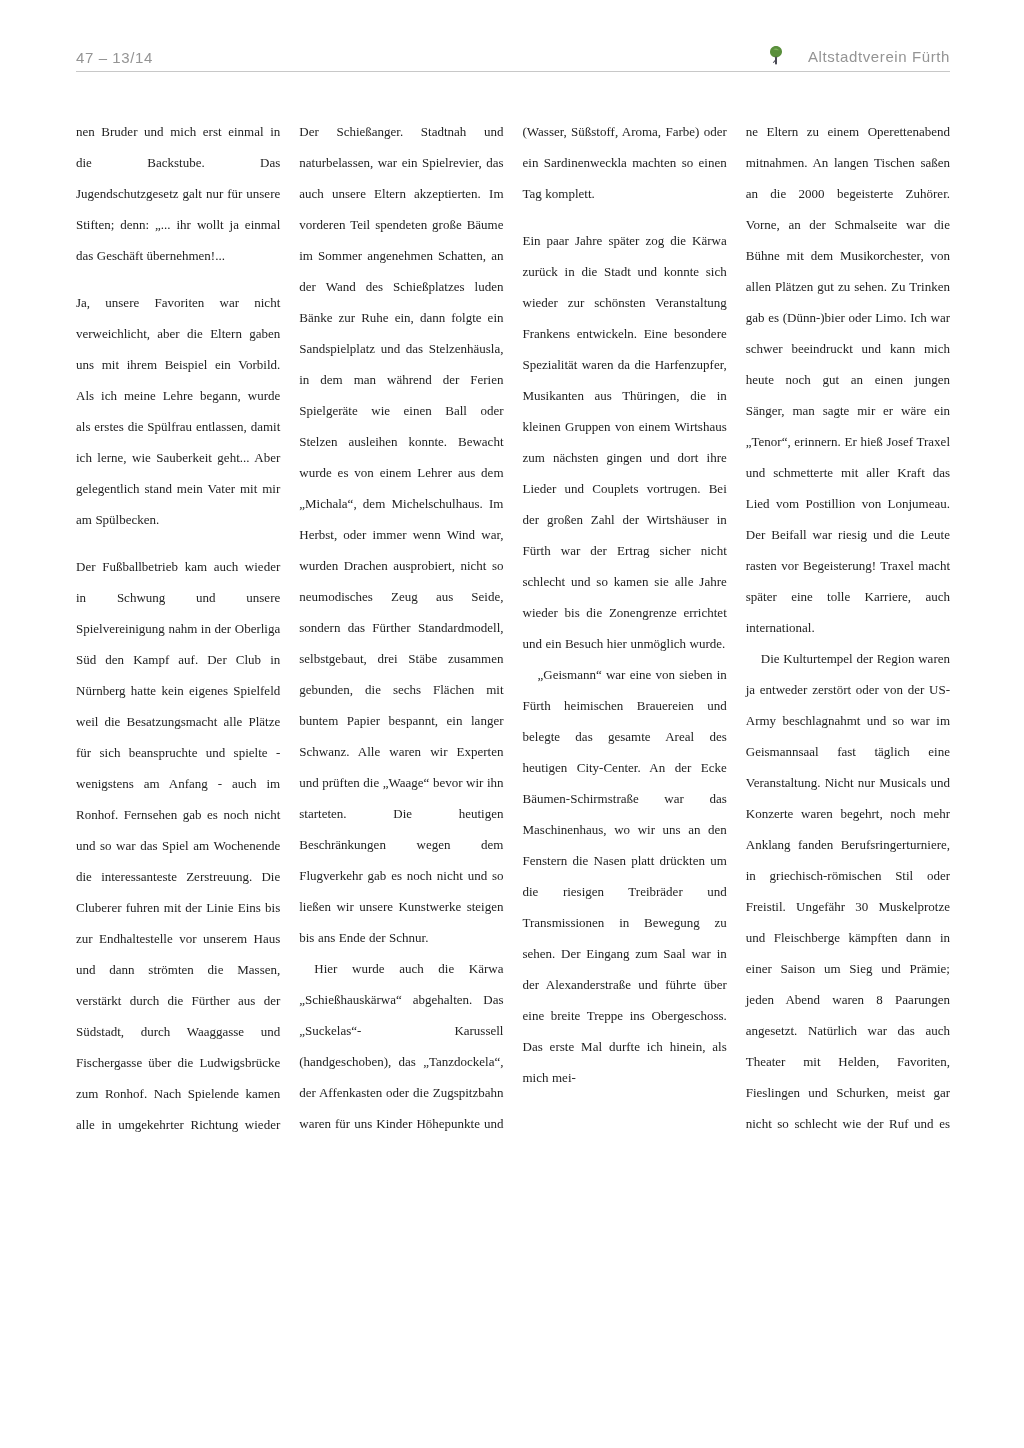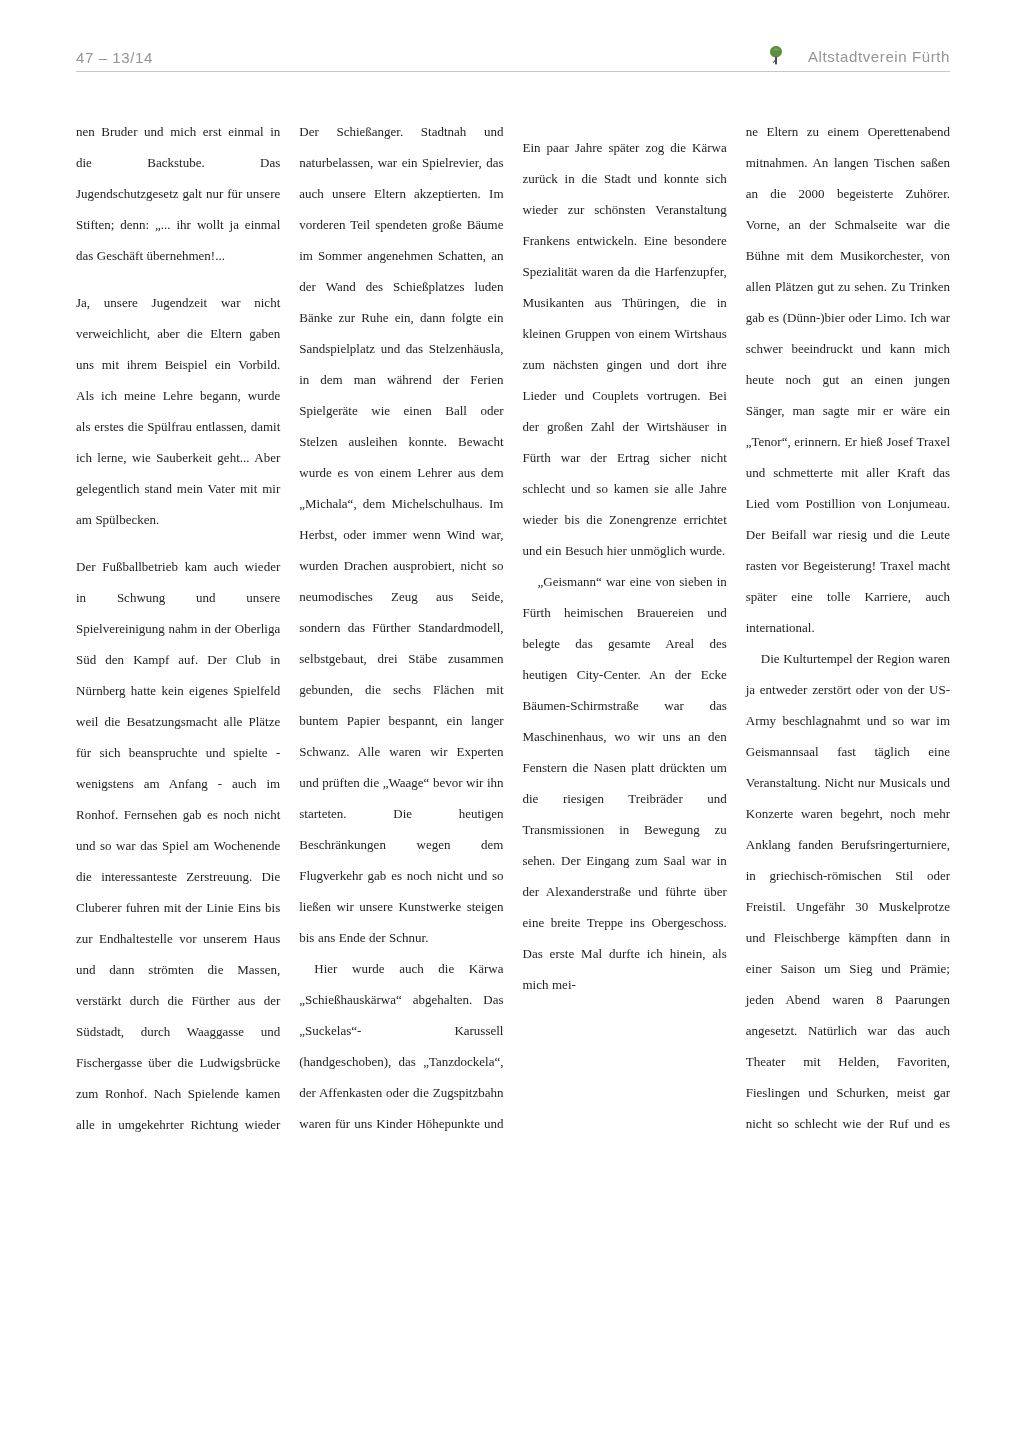--- a/index.html
+++ b/index.html
@@ -99,30 +99,31 @@
       <span>Altstadtverein Fürth</span>
     </span>
   </header>
 
   <hr class="header-rule">
 
   <main class="columns">
 
     <section class="col">
       <p>nen Bruder und mich erst einmal in die Backstube. Das Jugendschutzgesetz galt nur für unsere Stiften; denn: „... ihr wollt ja einmal das Geschäft übernehmen!...</p>
-      <p class="sp">Ja, unsere Jugendzeit war nicht verweichlicht, aber die Eltern gaben uns mit ihrem Beispiel ein Vorbild. Als ich meine Lehre begann, wurde als erstes die Spülfrau entlassen, damit ich lerne, wie Sauberkeit geht... Aber gelegentlich stand mein Vater mit mir am Spülbecken.</p>
+      <p class="sp">Ja, unsere Favoriten war nicht verweichlicht, aber die Eltern gaben uns mit ihrem Beispiel ein Vorbild. Als ich meine Lehre begann, wurde als erstes die Spülfrau entlassen, damit ich lerne, wie Sauberkeit geht... Aber gelegentlich stand mein Vater mit mir am Spülbecken.</p>
       <p class="sp">Der Fußballbetrieb kam auch wieder in Schwung und unsere Spielvereinigung nahm in der Oberliga Süd den Kampf auf. Der Club in Nürnberg hatte kein eigenes Spielfeld weil die Besatzungsmacht alle Plätze für sich beanspruchte und spielte - wenigstens am Anfang - auch im Ronhof. Fernsehen gab es noch nicht und so war das Spiel am Wochenende die interessanteste Zerstreuung. Die Cluberer fuhren mit der Linie Eins bis zur Endhaltestelle vor unserem Haus und dann strömten die Massen, verstärkt durch die Fürther aus der Südstadt, durch Waaggasse und Fischergasse über die Ludwigsbrücke zum Ronhof. Nach Spielende kamen alle in umgekehrter Richtung wieder durch die Waaggasse. Von unserer Backstube im 1. Stock konnten wir, wenn wir Dienst hatten, an den Gesichtern dann gut den Ausgang des Spiels ablesen.</p>
     </section>
 
     <section class="col">
       <p>Der Schießanger. Stadtnah und naturbelassen, war ein Spielrevier, das auch unsere Eltern akzeptierten. Im vorderen Teil spendeten große Bäume im Sommer angenehmen Schatten, an der Wand des Schießplatzes luden Bänke zur Ruhe ein, dann folgte ein Sandspielplatz und das Stelzenhäusla, in dem man während der Ferien Spielgeräte wie einen Ball oder Stelzen ausleihen konnte. Bewacht wurde es von einem Lehrer aus dem „Michala“, dem Michelschulhaus. Im Herbst, oder immer wenn Wind war, wurden Drachen ausprobiert, nicht so neumodisches Zeug aus Seide, sondern das Fürther Standardmodell, selbstgebaut, drei Stäbe zusammen gebunden, die sechs Flächen mit buntem Papier bespannt, ein langer Schwanz. Alle waren wir Experten und prüften die „Waage“ bevor wir ihn starteten. Die heutigen Beschränkungen wegen dem Flugverkehr gab es noch nicht und so ließen wir unsere Kunstwerke steigen bis ans Ende der Schnur.</p>
       <p class="ind">Hier wurde auch die Kärwa „Schießhauskärwa“ abgehalten. Das „Suckelas“- Karussell (handgeschoben), das „Tanzdockela“, der Affenkasten oder die Zugspitzbahn waren für uns Kinder Höhepunkte und staunend standen wir vor der Überschlagschaukel, wo die „Großen“, angeschnallt todesmutig ihre Runden drehten. Eine Portion allerfeinstes Kunstspeiseeis</p>
     </section>
 
     <section class="col">
+      <p>(Wasser, Süßstoff, Aroma, Farbe) oder ein Sardinenweckla machten so einen Tag komplett.</p>
       <p class="sp">Ein paar Jahre später zog die Kärwa zurück in die Stadt und konnte sich wieder zur schönsten Veranstaltung Frankens entwickeln. Eine besondere Spezialität waren da die Harfenzupfer, Musikanten aus Thüringen, die in kleinen Gruppen von einem Wirtshaus zum nächsten gingen und dort ihre Lieder und Couplets vortrugen. Bei der großen Zahl der Wirtshäuser in Fürth war der Ertrag sicher nicht schlecht und so kamen sie alle Jahre wieder bis die Zonengrenze errichtet und ein Besuch hier unmöglich wurde.</p>
       <p class="ind">„Geismann“ war eine von sieben in Fürth heimischen Brauereien und belegte das gesamte Areal des heutigen City-Center. An der Ecke Bäumen-Schirmstraße war das Maschinenhaus, wo wir uns an den Fenstern die Nasen platt drückten um die riesigen Treibräder und Transmissionen in Bewegung zu sehen. Der Eingang zum Saal war in der Alexanderstraße und führte über eine breite Treppe ins Obergeschoss. Das erste Mal durfte ich hinein, als mich mei-</p>
     </section>
 
     <section class="col">
       <p>ne Eltern zu einem Operettenabend mitnahmen. An langen Tischen saßen an die 2000 begeisterte Zuhörer. Vorne, an der Schmalseite war die Bühne mit dem Musikorchester, von allen Plätzen gut zu sehen. Zu Trinken gab es (Dünn-)bier oder Limo. Ich war schwer beeindruckt und kann mich heute noch gut an einen jungen Sänger, man sagte mir er wäre ein „Tenor“, erinnern. Er hieß Josef Traxel und schmetterte mit aller Kraft das Lied vom Postillion von Lonjumeau. Der Beifall war riesig und die Leute rasten vor Begeisterung! Traxel macht später eine tolle Karriere, auch international.</p>
       <p class="ind">Die Kulturtempel der Region waren ja entweder zerstört oder von der US-Army beschlagnahmt und so war im Geismannsaal fast täglich eine Veranstaltung. Nicht nur Musicals und Konzerte waren begehrt, noch mehr Anklang fanden Berufsringerturniere, in griechisch-römischen Stil oder Freistil. Ungefähr 30 Muskelprotze und Fleischberge kämpften dann in einer Saison um Sieg und Prämie; jeden Abend waren 8 Paarungen angesetzt. Natürlich war das auch Theater mit Helden, Favoriten, Fieslingen und Schurken, meist gar nicht so schlecht wie der Ruf und es wurde geklatscht, gejohlt und ausgepfiffen: Hauptsache war, das Publikum war gut unterhalten!</p>
       <p class="ind">Eine gute Unterhaltung waren auch immer die</p>
     </section>
 

